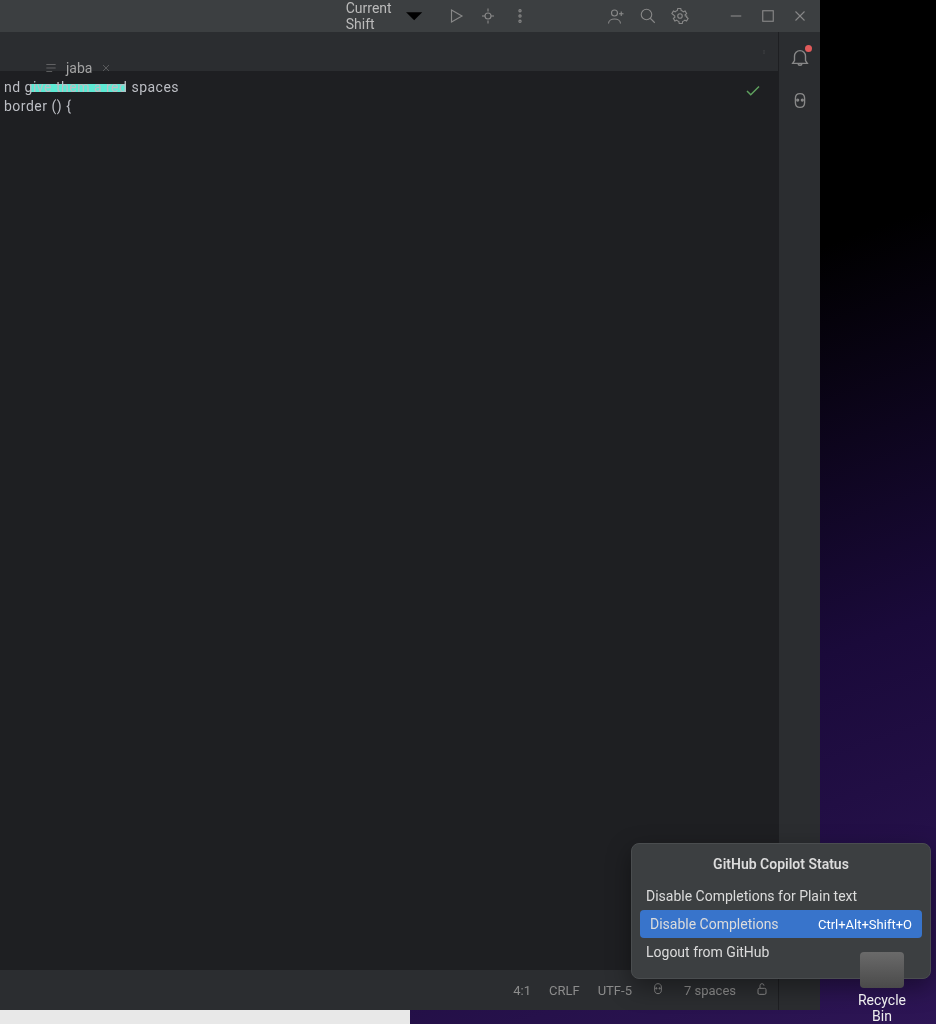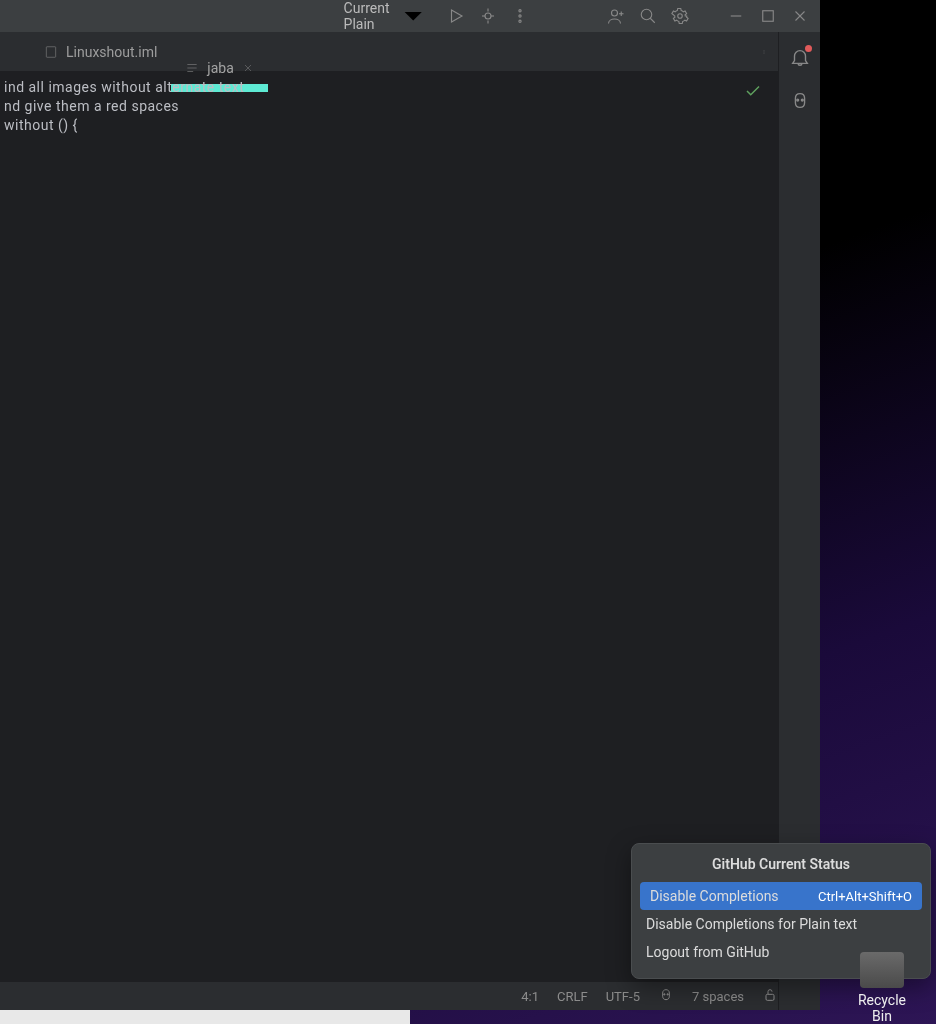--- a/index.html
+++ b/index.html
@@ -14,21 +14,21 @@
 .main { flex:1; display:flex; flex-direction:column; min-width:0; background:#1e1f22; }
 .tabs { display:flex; align-items:center; height:40px; background:#2b2d30; border-bottom:1px solid #1e1f22; padding-left:30px; }
 .tab { display:flex; align-items:center; gap:8px; padding:0 14px; height:100%; color:#9d9d9d; font-size:14px; cursor:pointer; }
 .tab.active { color:#a3a3a3; border-bottom:8px solid #5eead4;margin-top:41px; }
 .tab svg { width:14px; height:14px; }
 .tabsmore { margin-left:auto; padding:0 12px; color:#888; }
 .ed { flex:1; position:relative; font-family:"JetBrains Mono",Consolas,monospace; font-size:14px; color:#bcbec4; padding:7px 0 0 0; }
 .ed-line { padding:0 4px 3px 4px; letter-spacing:0.5px; }
 .chk { position:absolute; right:16px; top:10px; color:#5fa05f; }
 .chk svg { width:18px; height:18px; stroke:currentColor; fill:none; stroke-width:2; }
-.sb { height:28px; background:#2b2d30; display:flex; align-items:center; justify-content:flex-end; gap:18px; padding:0 0; font-size:13px; color:#8c8c8c; }
+.sb { height:40px; background:#2b2d30; display:flex; align-items:center; justify-content:flex-end; gap:18px; padding:0 8px; font-size:13px; color:#8c8c8c; }
 .sb svg { width:16px; height:16px; }
 .rc { width:42px; background:#2b2d30; border-left:1px solid #1e1f22; display:flex; flex-direction:column; align-items:center; padding-top:14px; gap:22px; }
 .rc-i { width:22px; height:22px; position:relative; color:#888; cursor:pointer; }
 .rc-i svg { width:22px; height:22px; stroke:currentColor; fill:none; stroke-width:1.5; }
 .dot { position:absolute; top:-1px; right:-1px; width:7px; height:7px; background:#e05a5a; border-radius:50%; }
 .popup { position:absolute; right:5px; bottom:45px; width:300px; background:#3c3f41; border:1px solid #4a4d4f; border-radius:8px; box-shadow:0 8px 24px rgba(0,0,0,0.4); padding:12px 0; color:#dcdcdc; font-size:14px; }
 .pt { text-align:center; font-weight:600; margin-bottom:10px; }
 .pi { display:flex; align-items:center; justify-content:space-between; padding:6px 14px; cursor:pointer; }
 .pi.hi { background:#3874cb; margin:0 8px; border-radius:4px; padding:6px 10px; }
 .pi .k { color:#c5c5c5; font-size:13px; }
@@ -38,21 +38,21 @@
 .recycle .lbl { color:#eee; font-size:14px; }
 .strip { position:absolute; left:0; bottom:0; width:410px; height:14px; background:#e8e8e8; }
 </style>
 </head>
 <body>
 
 <div class="ide">
   <div class="tb">
     <div class="sp"></div>
     <div class="cf">
-      <span>Current Plain</span>
+      <span>Current Shift</span>
       <svg viewBox="0 0 24 24">
           <polyline points="6 9 12 15 18 9"></polyline>
         </svg>
     </div>
     <div class="tbi">
         <svg viewBox="0 0 24 24">
           <polygon points="6 4 20 12 6 20 6 4"></polygon>
         </svg>
       </div>
     <div class="tbi">
@@ -107,26 +107,20 @@
         <svg viewBox="0 0 24 24">
           <line x1="6" y1="6" x2="18" y2="18"></line>
           <line x1="6" y1="18" x2="18" y2="6"></line>
         </svg>
       </div>
   </div>
 
   <div class="body">
     <div class="main">
       <div class="tabs">
-        <div class="tab">
-          <svg viewBox="0 0 24 24" stroke="#888" fill="none">
-              <rect x="4" y="3" width="16" height="18" rx="1"></rect>
-            </svg>
-          <span>Linuxshout.iml</span>
-        </div>
         <div class="tab active">
           <svg viewBox="0 0 24 24" stroke="#888" fill="none">
               <line x1="4" y1="6" x2="20" y2="6"></line>
               <line x1="4" y1="12" x2="20" y2="12"></line>
               <line x1="4" y1="18" x2="14" y2="18"></line>
             </svg>
           <span>jaba</span>
           <svg viewBox="0 0 24 24" stroke="#888" fill="none" style="width:12px;height:12px">
               <line x1="6" y1="6" x2="18" y2="18"></line>
               <line x1="6" y1="18" x2="18" y2="6"></line>
@@ -134,23 +128,22 @@
         </div>
         <div class="tabsmore tbi">
             <svg viewBox="0 0 24 24" fill="currentColor">
               <circle cx="12" cy="5" r="1.5"></circle>
               <circle cx="12" cy="12" r="1.5"></circle>
               <circle cx="12" cy="19" r="1.5"></circle>
             </svg>
           </div>
       </div>
       <div class="ed">
-        <div class="ed-line">ind all images without alternate text</div>
         <div class="ed-line">nd give them a red spaces</div>
-        <div class="ed-line">without () {</div>
+        <div class="ed-line">border () {</div>
         <div class="chk"><svg viewBox="0 0 24 24">
               <polyline points="4 12 9 17 20 6"></polyline>
             </svg></div>
       </div>
       <div class="sb">
         <span>4:1</span>
         <span>CRLF</span>
         <span>UTF-5</span>
         <span><svg viewBox="0 0 24 24" stroke="#8c8c8c" fill="none" stroke-width="1.5">
               <path d="M7 9c0-3 2-5 5-5s5 2 5 5v5c0 3-2 5-5 5s-5-2-5-5z"></path>
@@ -177,27 +170,27 @@
             <path d="M7 9c0-3 2-5 5-5s5 2 5 5v5c0 3-2 5-5 5s-5-2-5-5z"></path>
             <circle cx="9.5" cy="11" r="1" fill="#888"></circle>
             <circle cx="14.5" cy="11" r="1" fill="#888"></circle>
           </svg>
       </div>
     </div>
   </div>
 </div>
 
 <div class="popup">
-  <div class="pt">GitHub Current Status</div>
+  <div class="pt">GitHub Copilot Status</div>
+  <div class="pi">
+    <span>Disable Completions for Plain text</span>
+  </div>
   <div class="pi hi">
     <span>Disable Completions</span>
     <span class="k">Ctrl+Alt+Shift+O</span>
-  </div>
-  <div class="pi">
-    <span>Disable Completions for Plain text</span>
   </div>
   <div class="pi">
     <span>Logout from GitHub</span>
   </div>
 </div>
 
 <div class="recycle">
   <div class="ic"></div>
   <div class="lbl">Recycle Bin</div>
 </div>

